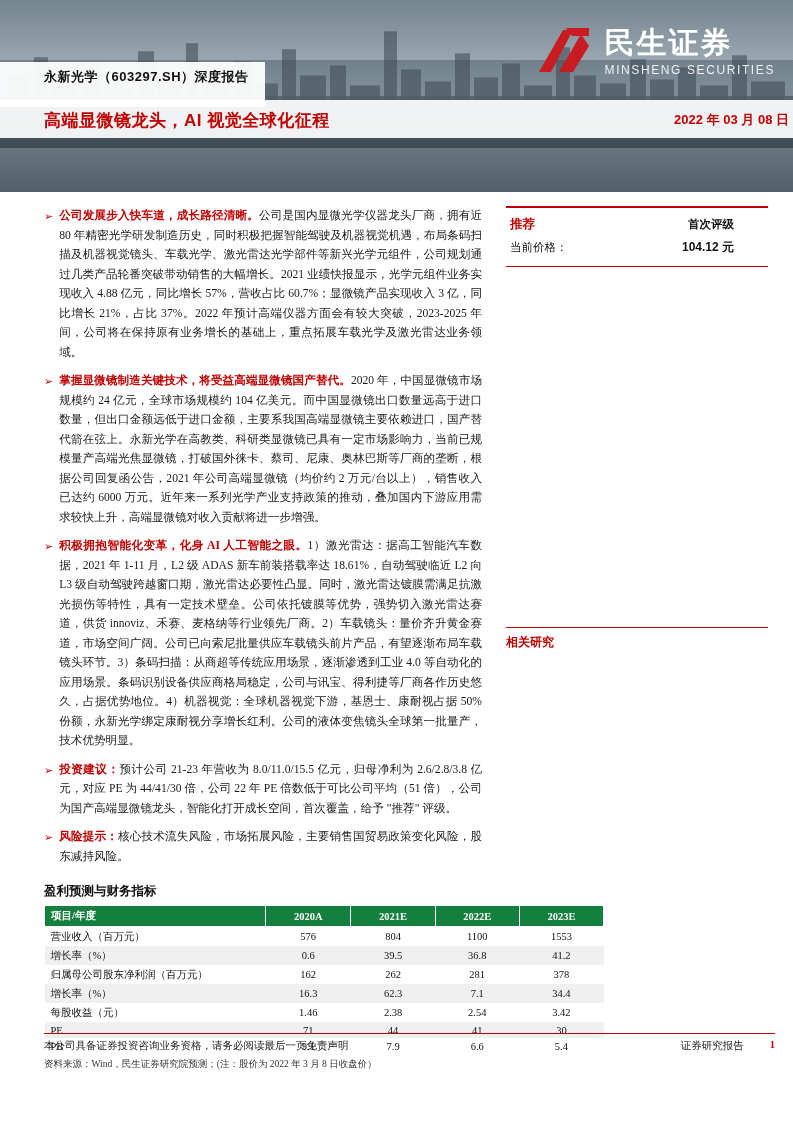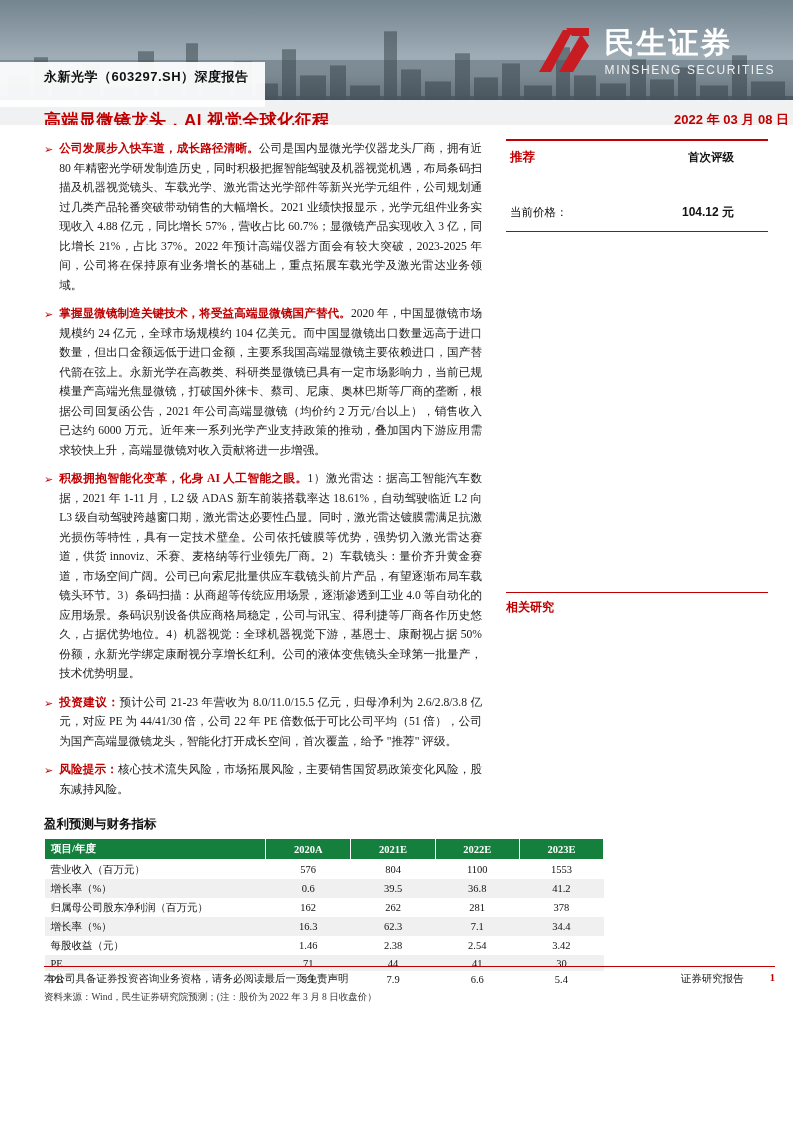--- a/index.html
+++ b/index.html
@@ -13,21 +13,21 @@
     background: #ffffff;
     color: #1a1a1a;
     position: relative;
     overflow: hidden;
   }
 
   
   .banner {
     position: relative;
     width: 793px;
-    height: 125px;
+    height: 192px;
     overflow: hidden;
     background: linear-gradient(180deg, #5d6f7c 0%, #7c8d98 35%, #8a98a1 60%, #6d7d88 100%);
   }
   .banner .sky {
     position: absolute;
     left: 0; top: 0; width: 793px; height: 60px;
     background: linear-gradient(180deg, #8fa0ab 0%, #a7b5be 100%);
   }
   .banner .water {
     position: absolute;
@@ -183,21 +183,20 @@
     font-size: 11.5px;
     font-weight: bold;
     color: #111;
     padding-right: 30px;
   }
   .rate-row2 {
     display: flex;
     justify-content: space-between;
     align-items: baseline;
     padding: 2px 4px 10px 4px;
-    margin-top: 32px;
   }
   .rate-row2 .label {
     font-size: 11.5px;
     color: #111;
   }
   .rate-row2 .value {
     font-size: 12px;
     font-weight: bold;
     color: #111;
     padding-right: 30px;

